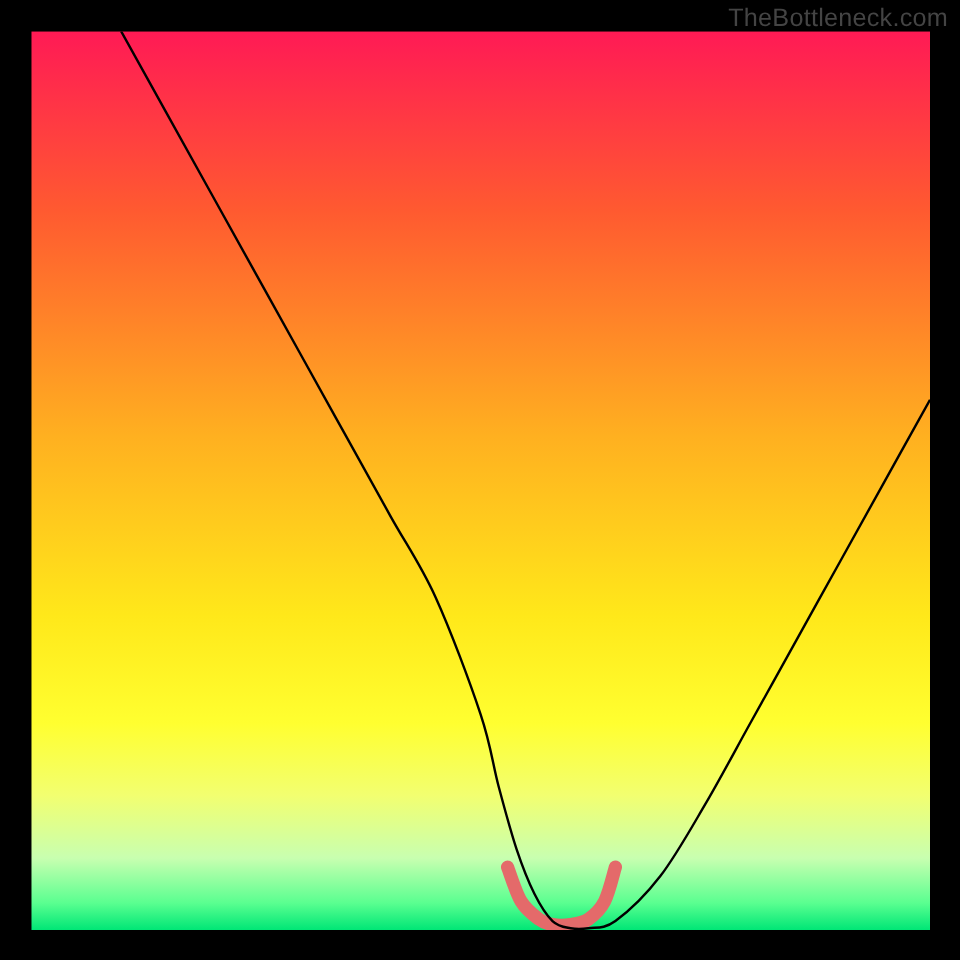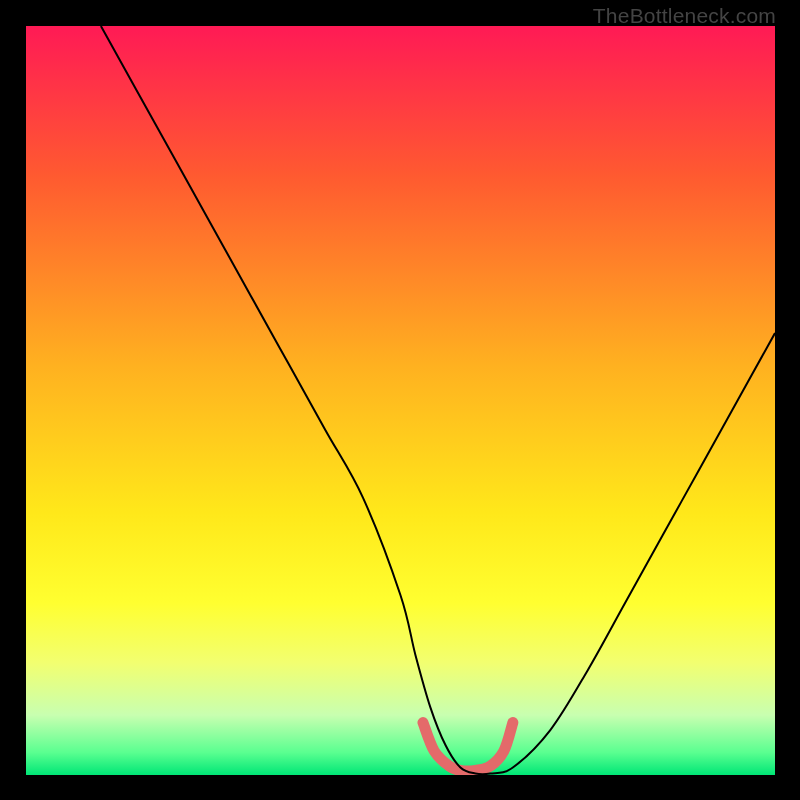--- a/index.html
+++ b/index.html
@@ -23,21 +23,21 @@
     position: absolute;
     left: 26px;
     top: 26px;
     width: 749px;
     height: 749px;
     overflow: hidden;
   }
   .watermark {
     position: absolute;
     top: 4px;
-    right: 24px;
+    right: 10px;
     color: #444;
     font-size: 21px;
     font-weight: 500;
     letter-spacing: 0.2px;
     z-index: 10;
   }
   svg { display: block; }
 </style>
 </head>
 <body>

